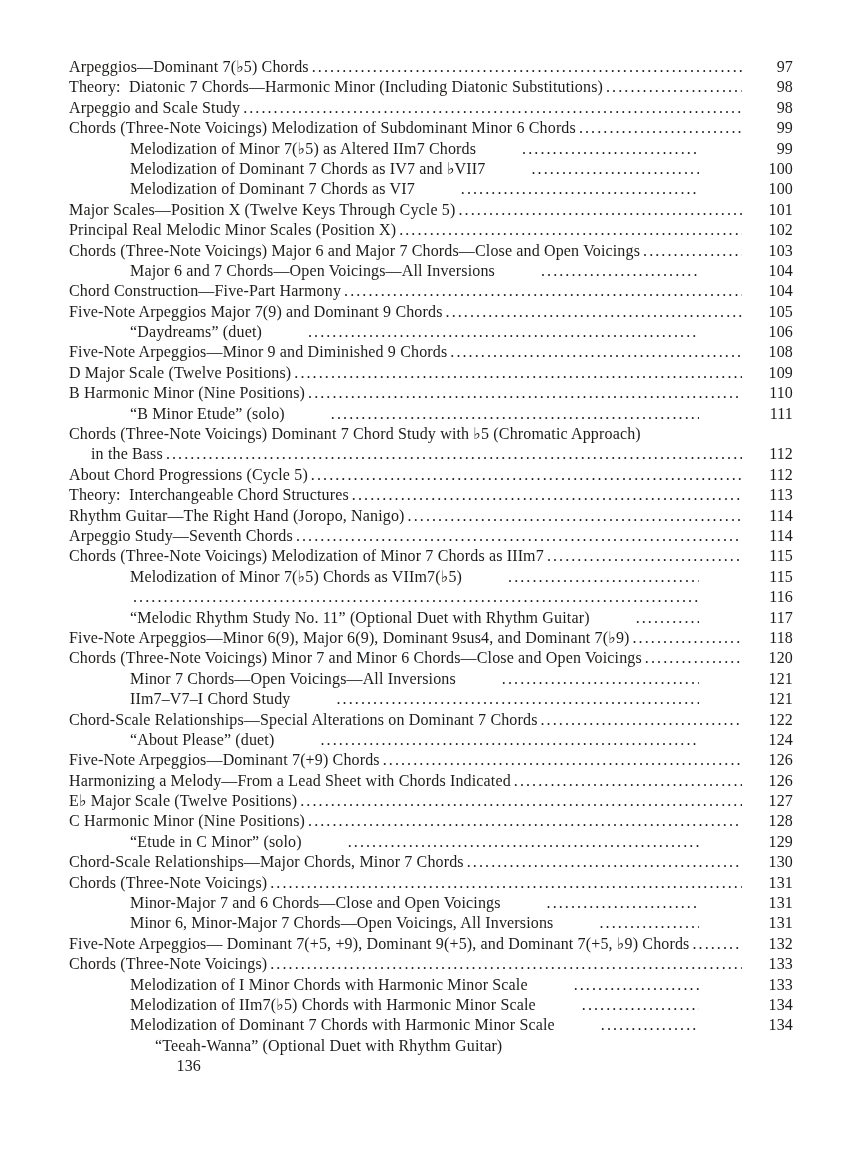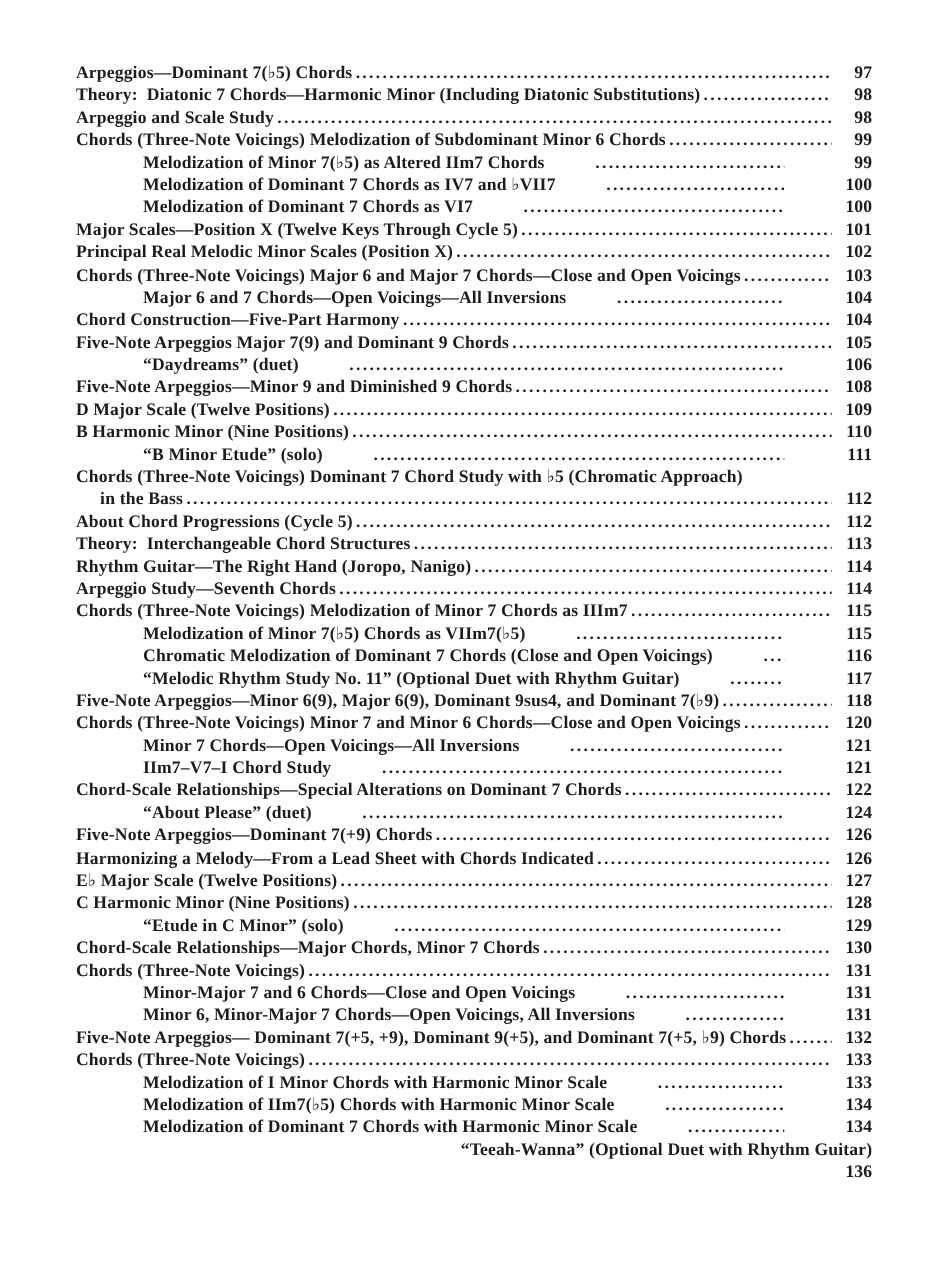--- a/index.html
+++ b/index.html
@@ -16,26 +16,25 @@
     overflow: hidden;
   }
   .toc-page {
     position: absolute;
     left: 69px;
     top: 57px;
     width: 724px;
   }
   .row {
     display: flex;
-    align-items: flex-end;
+    align-items: flex-start;
     height: 20.4px;
     line-height: 20.4px;
     font-size: 16px;
     letter-spacing: 0.15px;
-    font-weight: bold;
   }
   .entry-text {
     white-space: pre;
     flex: 0 0 auto;
   }
   .dots {
     flex: 1 1 auto;
     min-width: 0;
     overflow: hidden;
     white-space: nowrap;
@@ -43,20 +42,21 @@
     margin-right: 5px;
   }
   .dots::after {
     content: "....................................................................................................................................................................................................";
     letter-spacing: 2.1px;
   }
   .pagenum {
     flex: 0 0 auto;
     width: 32px;
     text-align: right;
+    margin-left: 14px;
   }
   .indent-0 { padding-left: 0; }
   .indent-1 { padding-left: 61px; gap: 43px; }
   .indent-2 { padding-left: 86px; flex-direction: column; }
   .indent-3 { padding-left: 22px; }
   .no-leader .dots::after { content: ""; }
 </style>
 </head>
 <body>
 
@@ -186,21 +186,20 @@
         <span class="entry-text">Chords (Three-Note Voicings) Melodization of Minor 7 Chords as IIIm7</span>
         <span class="dots"></span>
         <span class="pagenum">115</span>
       </div>
       <div class="row indent-1">
         <span class="entry-text">Melodization of Minor 7(♭5) Chords as VIIm7(♭5)</span>
         <span class="dots"></span>
         <span class="pagenum">115</span>
       </div>
       <div class="row indent-1">
-        <span class="entry-text">Chromatic Melodization of Dominant 7 Chords (Close and Open Voicings)</span>
         <span class="dots"></span>
         <span class="pagenum">116</span>
       </div>
       <div class="row indent-1">
         <span class="entry-text">“Melodic Rhythm Study No. 11” (Optional Duet with Rhythm Guitar)</span>
         <span class="dots"></span>
         <span class="pagenum">117</span>
       </div>
       <div class="row indent-0">
         <span class="entry-text">Five-Note Arpeggios—Minor 6(9), Major 6(9), Dominant 9sus4, and Dominant 7(♭9)</span>

